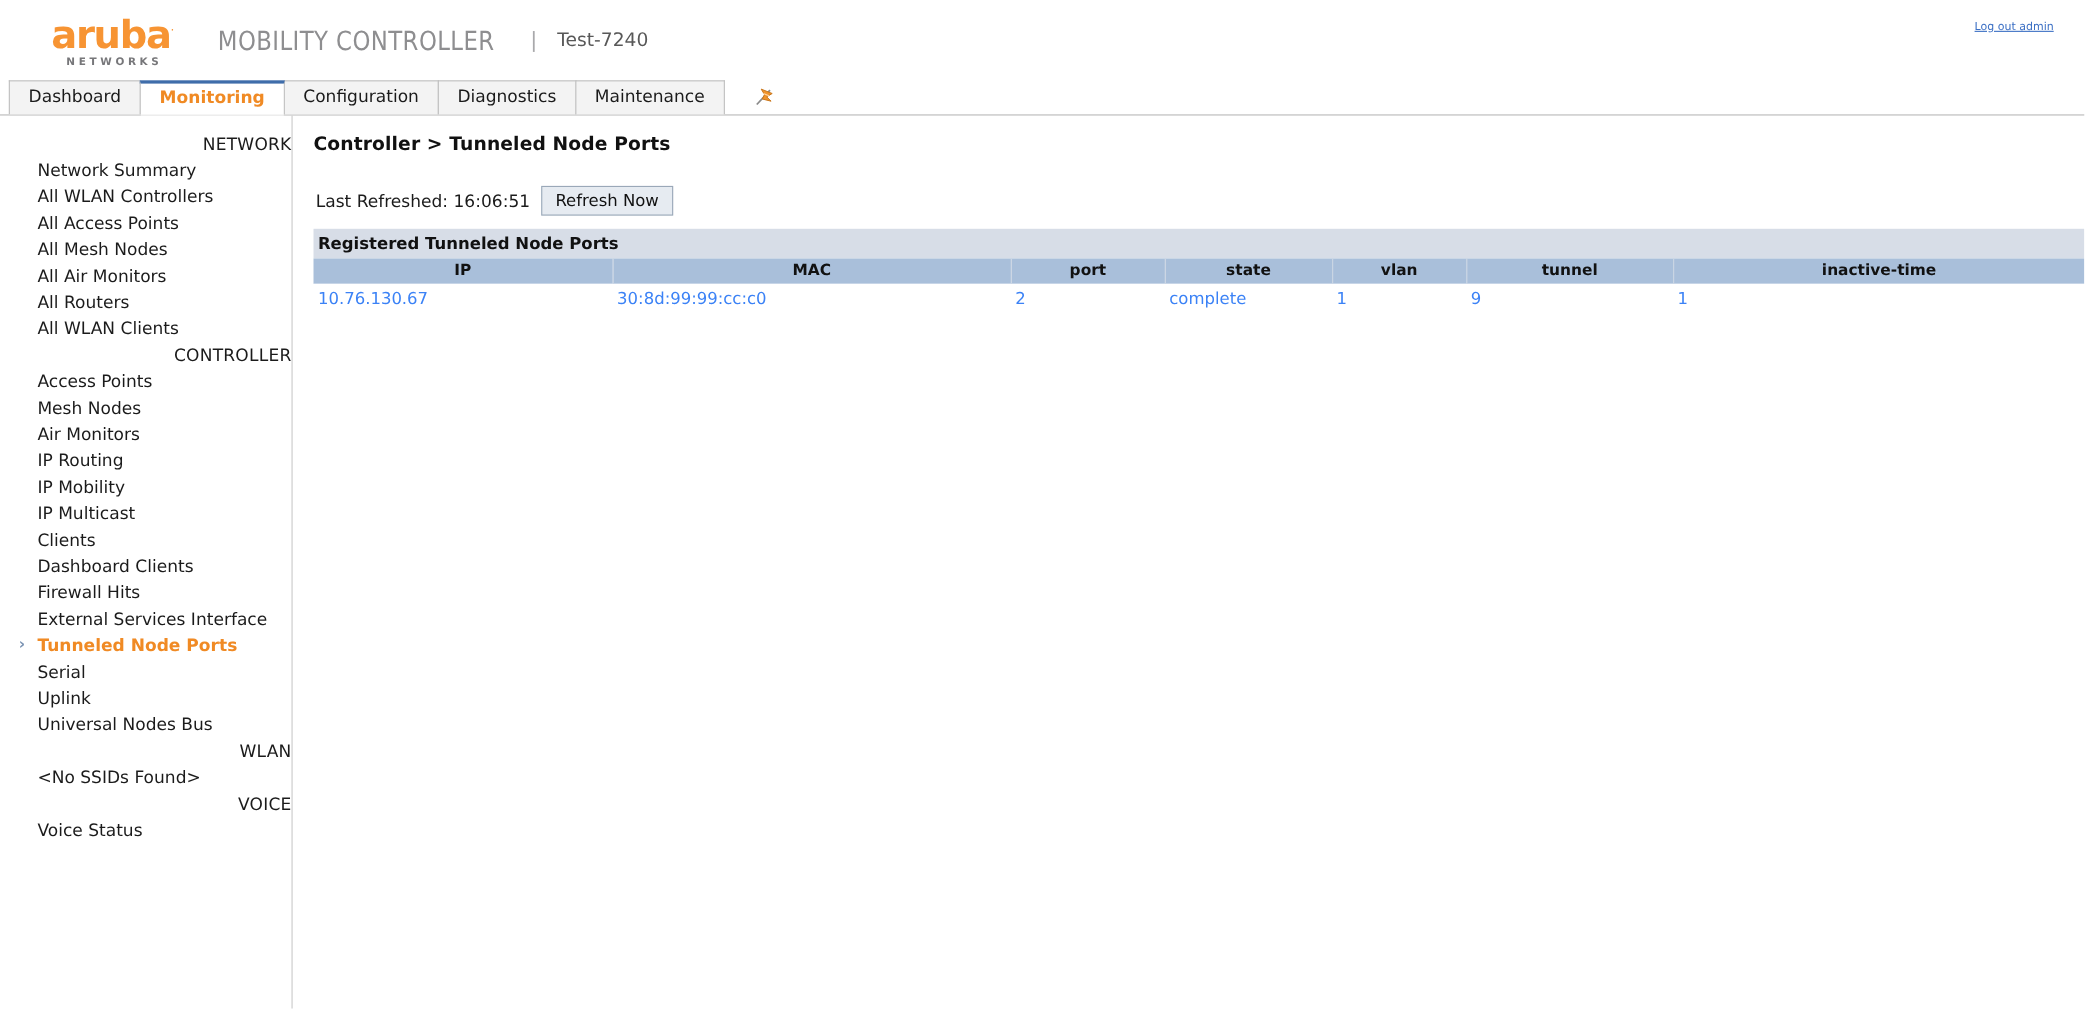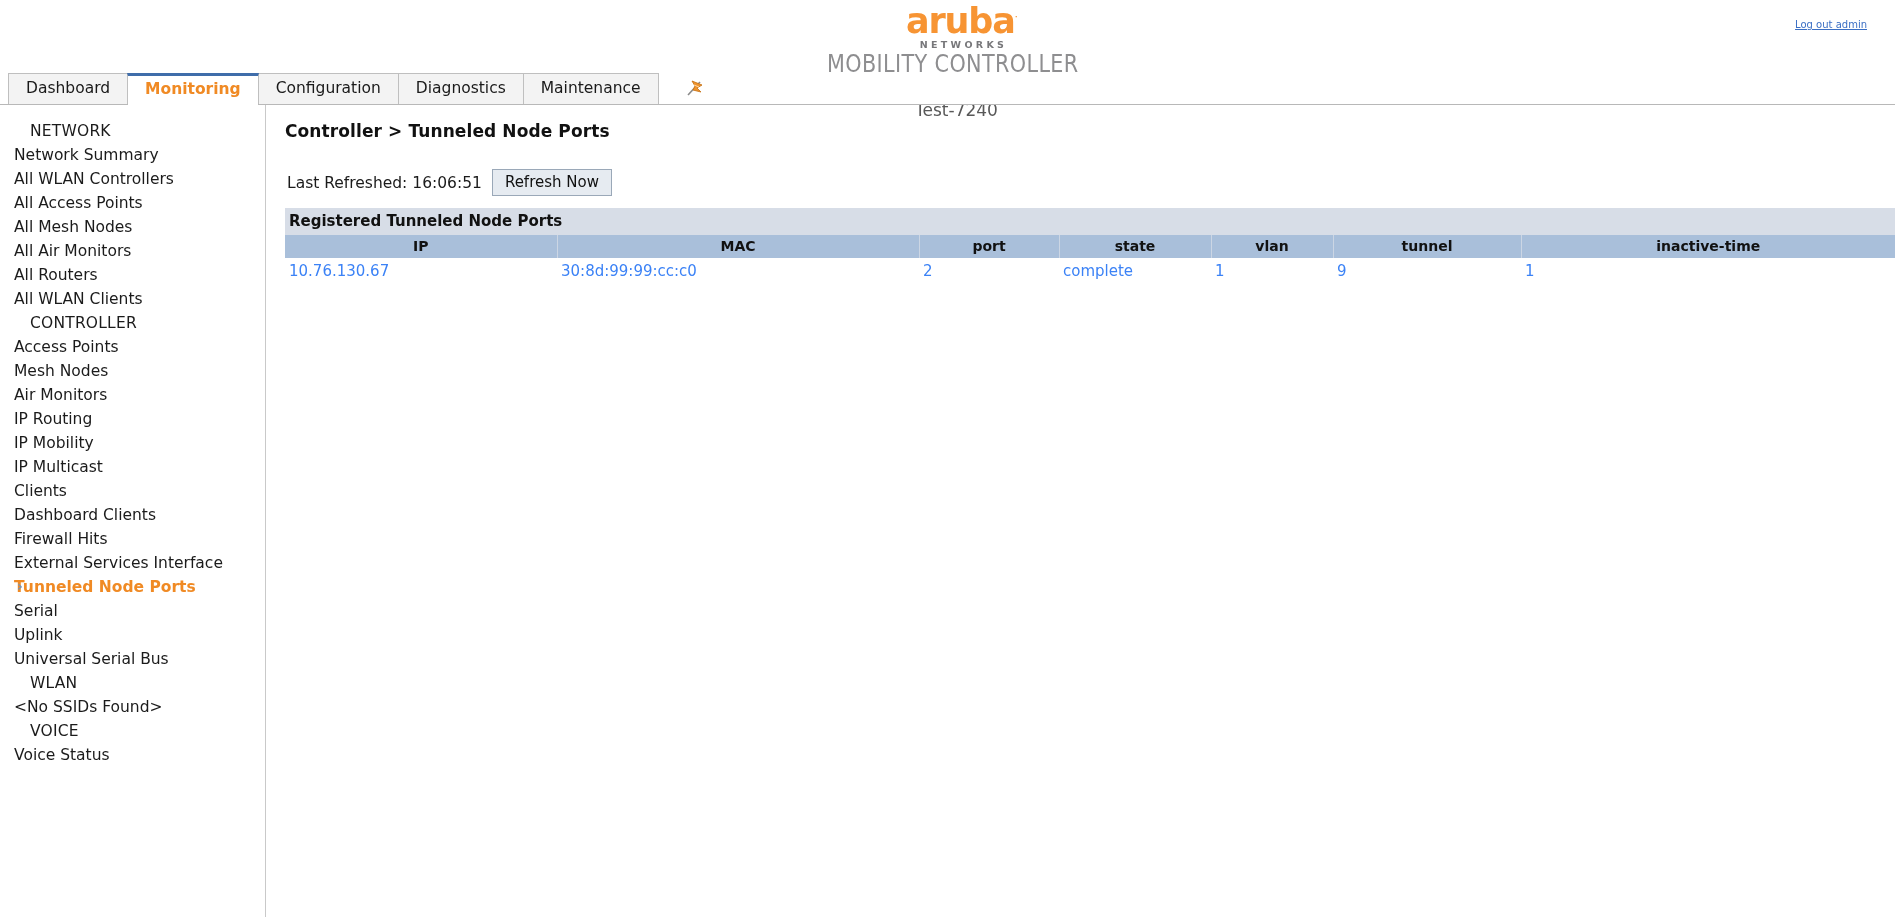--- a/index.html
+++ b/index.html
@@ -14,21 +14,20 @@
     overflow: hidden;
   }
 
   
   .banner {
     position: relative;
     height: 73px;
     background: #ffffff;
     display: flex;
     align-items: center;
-    flex-direction: column;
   }
   .logo-block {
     margin-left: 28px;
     display: flex;
     flex-direction: column;
     align-items: center;
     width: 148px;
   }
   .logo-word {
     font-family: "DejaVu Sans", "Liberation Sans", sans-serif;
@@ -141,27 +140,28 @@
     width: 266px;
     min-width: 266px;
     border-right: 1px solid #c9c9c9;
     padding-top: 14px;
     background: #ffffff;
     overflow: hidden;
   }
   .nav-group-title {
     font-size: 15.5px;
     color: #1b1b1b;
-    padding: 3px 0 3px 30px;
+    padding: 3px 0 3px 20px;
     letter-spacing: 0.2px;
+    text-align: right;
   }
   .nav-item {
     font-size: 15.5px;
     color: #1b1b1b;
-    padding: 3px 0 3px 14px;
+    padding: 3px 0 3px 34px;
     cursor: pointer;
     position: relative;
     white-space: nowrap;
   }
   .nav-item.selected {
     color: #f08a24;
     font-weight: bold;
   }
   .nav-item .chev {
     position: absolute;
@@ -302,21 +302,21 @@
     <div class="nav-item">Clients</div>
     <div class="nav-item">Dashboard Clients</div>
     <div class="nav-item">Firewall Hits</div>
     <div class="nav-item">External Services Interface</div>
     <div class="nav-item selected">
       <span class="chev">›</span>
       <span>Tunneled Node Ports</span>
     </div>
     <div class="nav-item">Serial</div>
     <div class="nav-item">Uplink</div>
-    <div class="nav-item">Universal Serial Bus</div>
+    <div class="nav-item">Universal Nodes Bus</div>
 
     <div class="nav-group-title">WLAN</div>
     <div class="nav-item">&lt;No SSIDs Found&gt;</div>
 
     <div class="nav-group-title">VOICE</div>
     <div class="nav-item">Voice Status</div>
   </div>
 
   <div class="main">
     <h1 class="page-title">Controller &gt; Tunneled Node Ports</h1>

